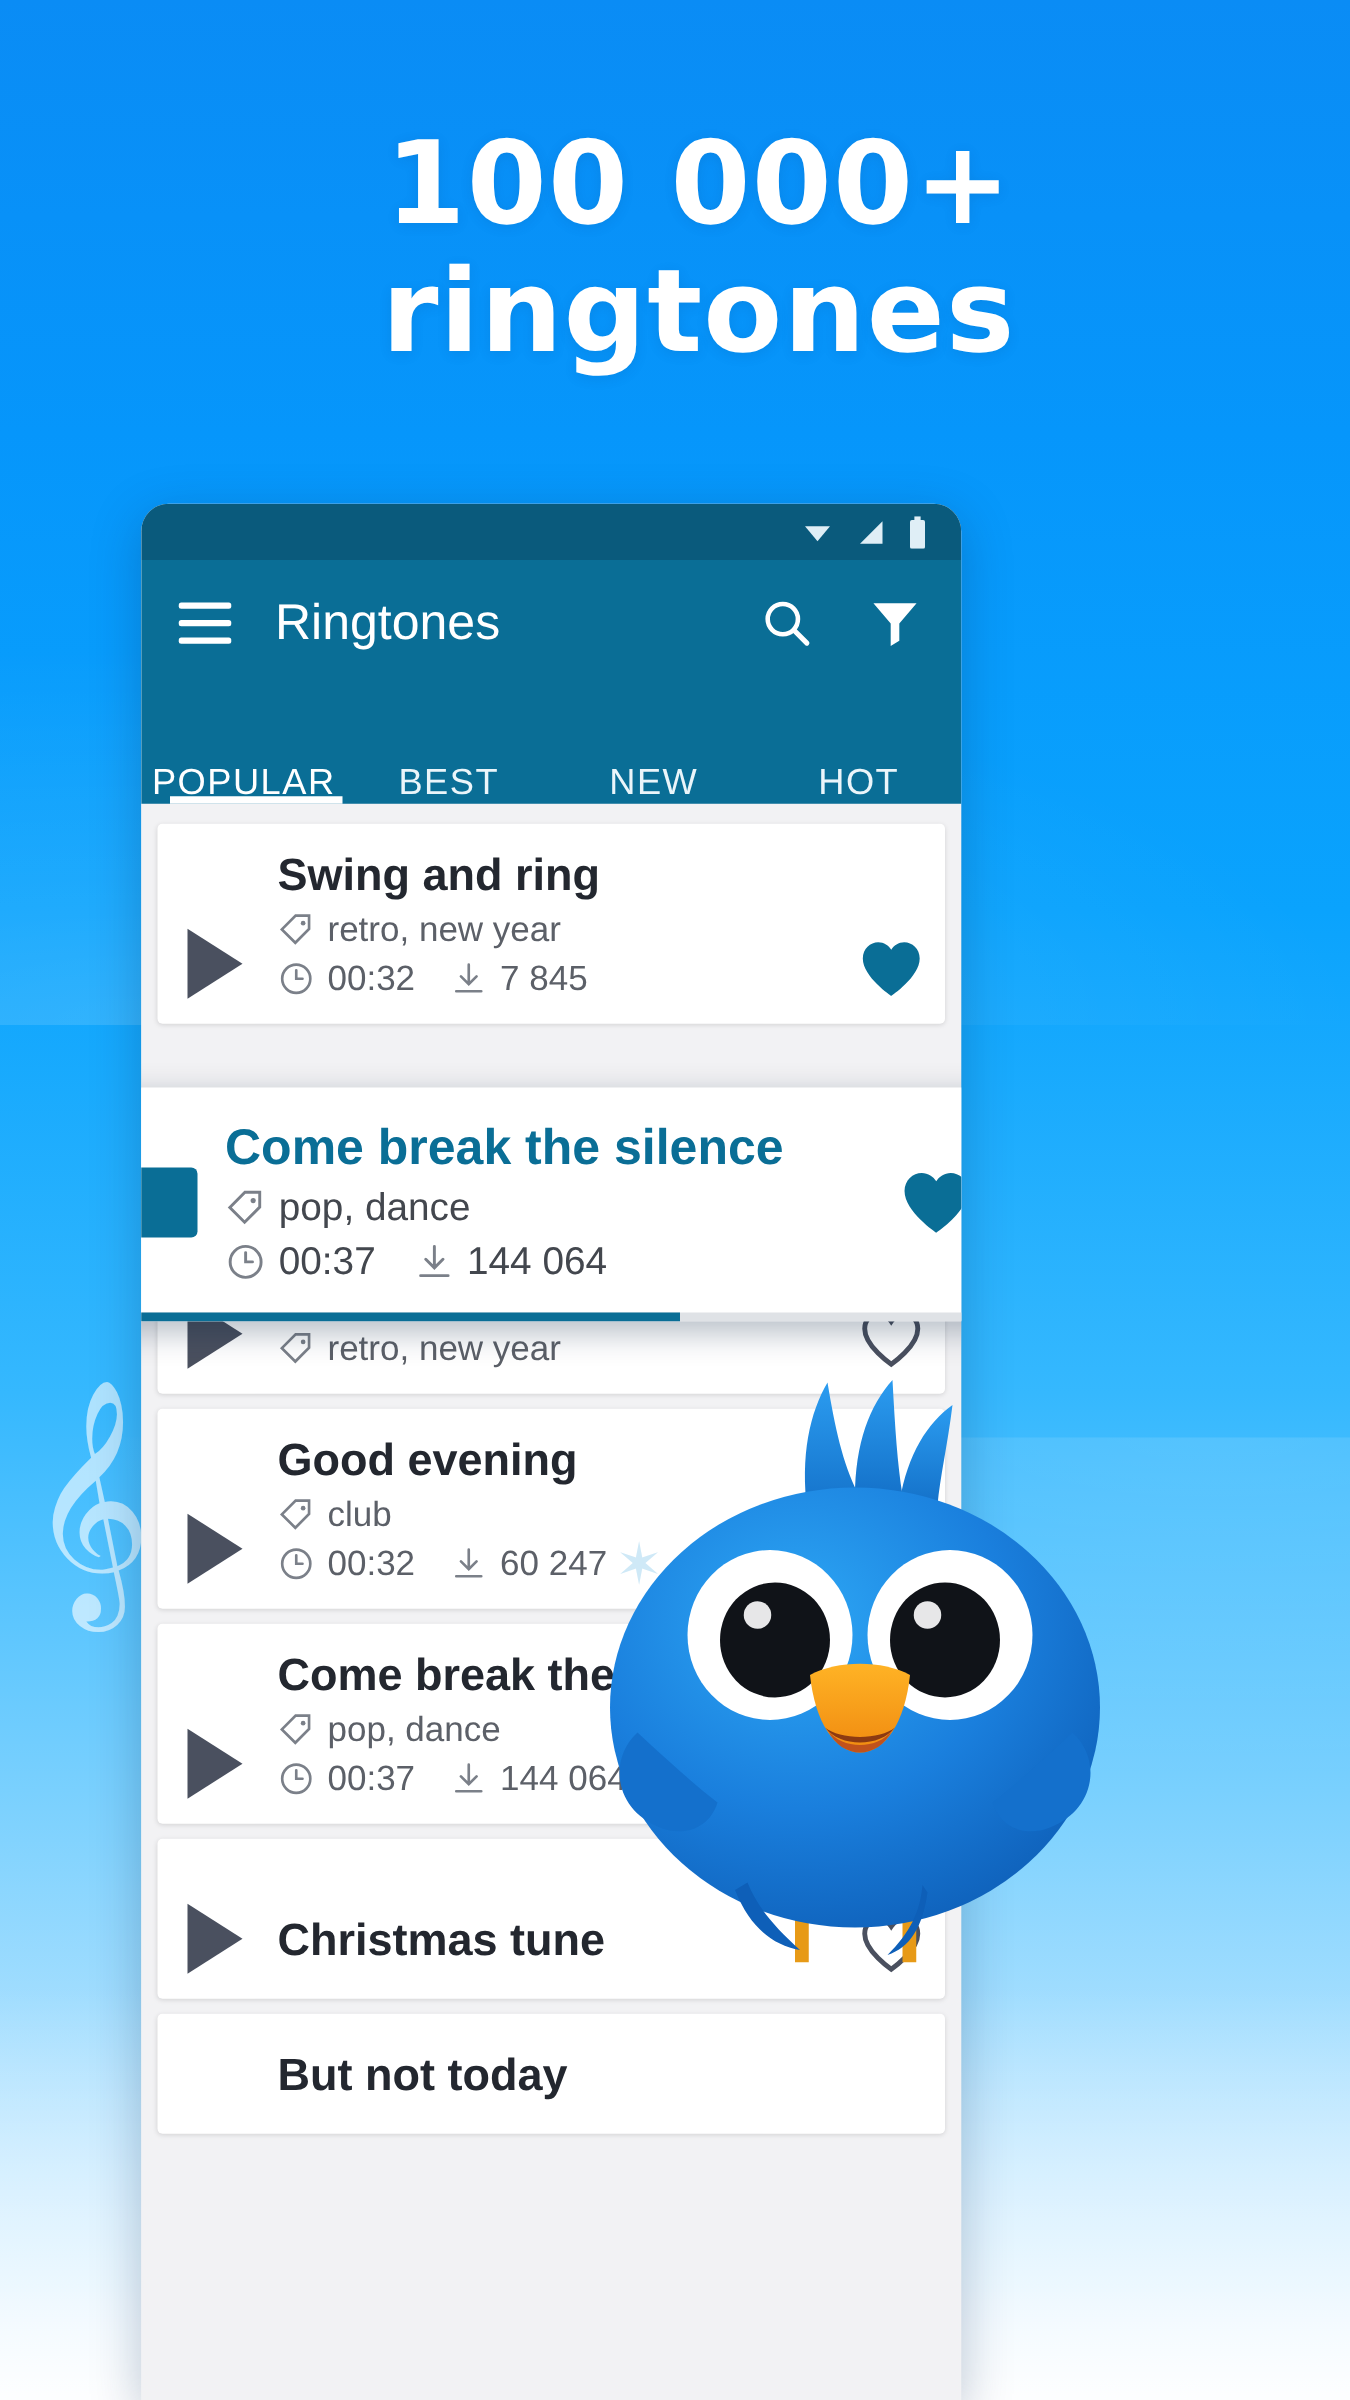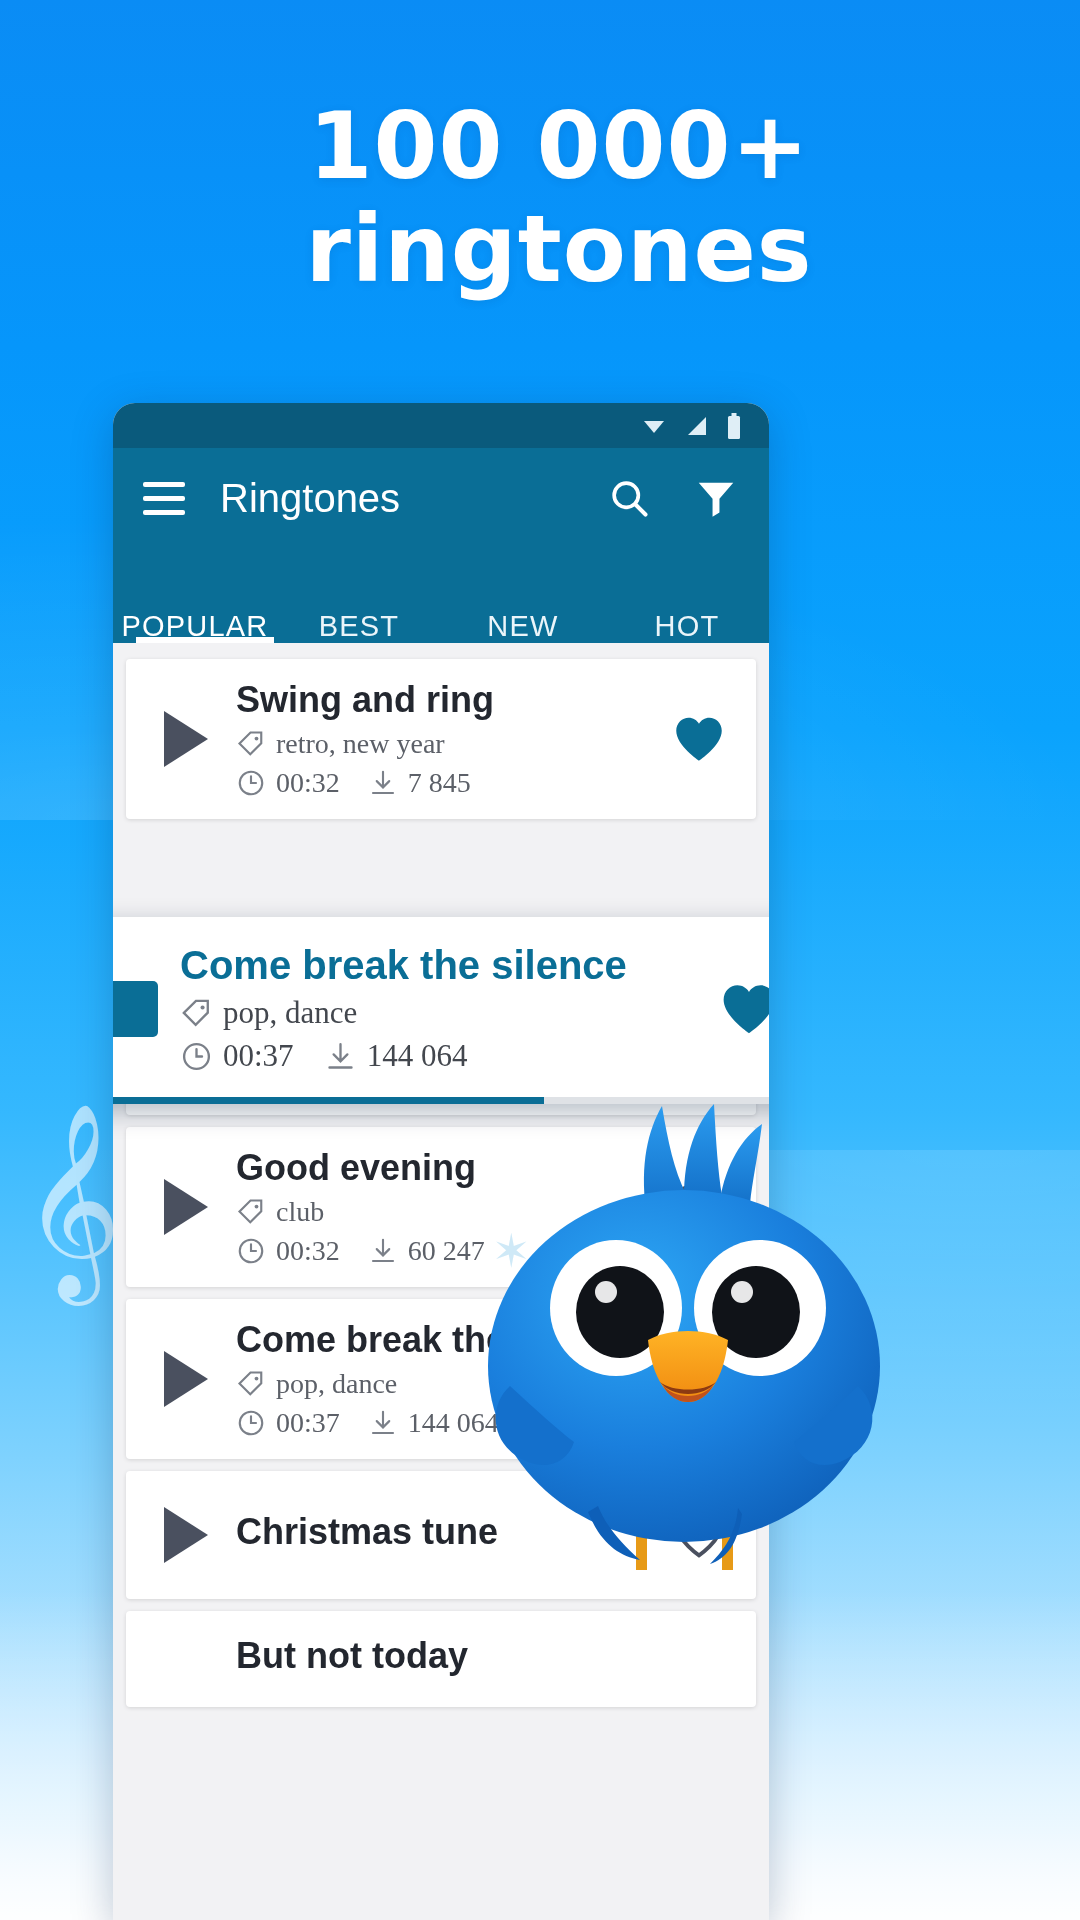--- a/index.html
+++ b/index.html
@@ -87,41 +87,41 @@
   .tab.inactive { color:#eaf5fa; }
   .tab-underline {
     position:absolute; bottom:0; left:3.5%; width:21%; height:6px; background:#fff;
   }
 
   
   .list { background:#f2f2f4; padding:10px 0 0 0; height:1280px; }
   .card {
     background:#fff; margin:6px 13px 12px 13px; border-radius:4px;
     box-shadow:0 1px 4px rgba(0,0,0,.13);
-    display:flex; align-items:center; padding:20px 22px; min-height:128px;
+    display:flex; align-items:flex-end; padding:20px 8px; min-height:128px;
   }
   .play-btn { width:76px; flex:0 0 76px; display:flex; justify-content:center; cursor:pointer; }
   .tri {
     width:0;height:0;
     border-left:44px solid #4a505f;
     border-top:28px solid transparent;
     border-bottom:28px solid transparent;
   }
   .info { flex:1; min-width:0; padding-left:12px; }
   .title {
     font-size:36px; font-weight:bold; color:#23272f; white-space:nowrap;
     overflow:hidden; margin-bottom:6px;
   }
-  .meta-row { display:flex; align-items:center; gap:10px; margin-top:7px; white-space:nowrap;font-family:Liberation Serif, serif; }
+  .meta-row { display:flex; align-items:center; gap:10px; margin-top:7px; white-space:nowrap; }
   .meta-row .txt { font-size:28px; color:#5c6068; }
   .fav { flex:0 0 70px; display:flex; justify-content:center; cursor:pointer; }
 
   
   .featured {
-    position:absolute; left:-55px; top:514px; width:760px;
+    position:absolute; left:-55px; top:467px; width:760px;
     background:#fff; border-radius:4px;
     box-shadow:0 8px 26px rgba(0,30,60,.30);
     display:flex; align-items:center; padding:26px 34px 30px 34px;
     z-index:6;
   }
   .featured .title { color:#0a6e96; font-size:40px; }
   .featured .meta-row .txt { font-size:31px; color:#43474e; }
   .stop-sq { width:56px; height:56px; background:#0a6e96; border-radius:5px; }
   .progress {
     position:absolute; left:0; bottom:0; height:7px; width:100%;

